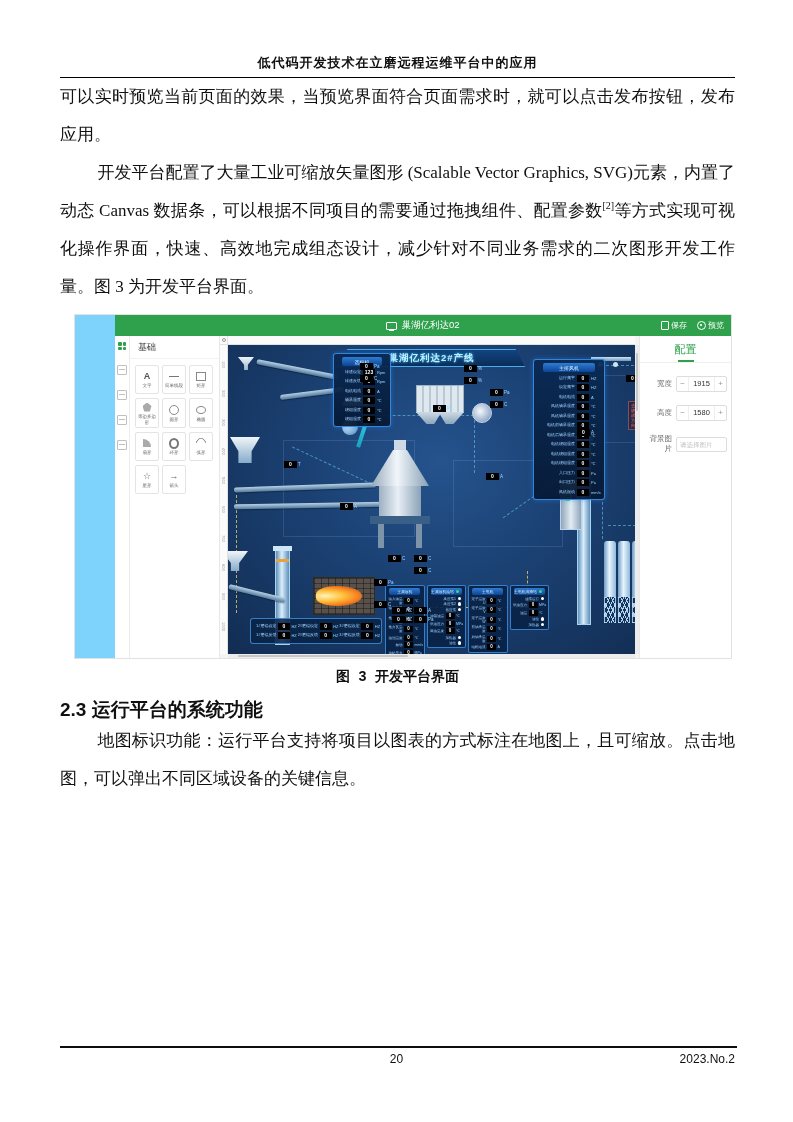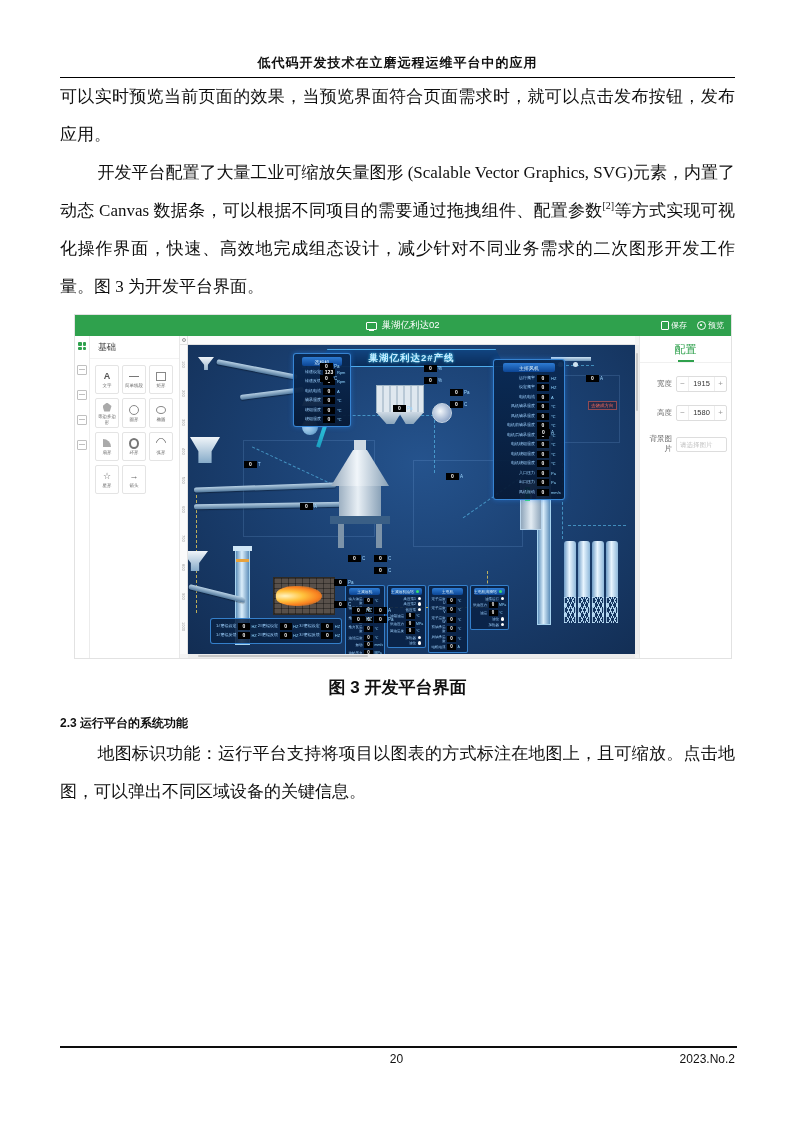--- a/index.html
+++ b/index.html
@@ -4,33 +4,33 @@
 <style>
   html,body{margin:0;padding:0;background:#fff;}
   .sheet{position:relative;width:793px;height:1122px;background:#fff;overflow:hidden;
          font-family:"Liberation Serif","DejaVu Serif",serif;color:#101010;}
   .content{position:absolute;left:60px;top:54px;width:675px;}
   .doc-header{text-align:center;font-size:13px;font-weight:700;letter-spacing:1px;
               padding-bottom:5px;border-bottom:1.6px solid #000;}
   .para{margin:0;font-size:17px;line-height:38px;text-align:justify;}
   .indent{text-indent:2.2em;}
   sup{font-size:10px;vertical-align:super;line-height:0;}
-  .fig-caption{text-align:center;font-family:Liberation Sans, sans-serif;
-               font-weight:700;font-size:17px;margin-top:17px;}
+  .fig-caption{text-align:center;font-family:Liberation Mono, monospace;
+               font-weight:700;font-size:14px;margin-top:9px;}
   .section-h{font-family:"Liberation Sans","DejaVu Sans",sans-serif;font-weight:700;
-             font-size:12px;margin-top:12px;line-height:24px;}
+             font-size:19px;margin-top:12px;line-height:24px;}
   .footer-rule{position:absolute;left:60px;right:56px;top:1046px;border-top:2.5px solid #0d0d0d;}
   .footer-pg{position:absolute;left:0;right:0;top:1052px;text-align:center;font-size:12px;
              font-family:"Liberation Sans",sans-serif;}
   .footer-issue{position:absolute;right:58px;top:1052px;font-size:12px;
              font-family:"Liberation Sans",sans-serif;}
 
   
   .figure{margin:8px 0 0 14px;width:658px;height:345px;border:1px solid #e2e2e2;
-          box-sizing:border-box;background:#7dd3fc;position:relative;}
+          box-sizing:border-box;background:#7dd3fc;position:relative;padding-left:40px;}
   .figure, .figure *{font-family:"Liberation Sans","DejaVu Sans",sans-serif;}
   .titlebar{height:21px;background:#2fa14d;color:#fff;display:flex;align-items:center;
             justify-content:center;font-size:9.5px;position:relative;}
   .tb-icon{width:9px;height:6px;border:1px solid #fff;border-radius:1px;margin-right:4px;position:relative;}
   .tb-icon::after{content:"";position:absolute;left:2px;right:2px;bottom:-2px;height:1px;background:#fff;}
   .tb-actions{position:absolute;right:7px;top:0;bottom:0;display:flex;align-items:center;gap:10px;font-size:8px;}
   .tb-btn{display:flex;align-items:center;gap:2px;cursor:pointer;}
   .ic-save{width:6px;height:7px;border:1px solid #fff;border-radius:1px;}
   .ic-preview{width:7px;height:7px;border:1px solid #fff;border-radius:50%;position:relative;}
   .ic-preview::after{content:"";position:absolute;left:2px;top:2px;width:1.5px;height:1.5px;background:#fff;border-radius:50%;}

